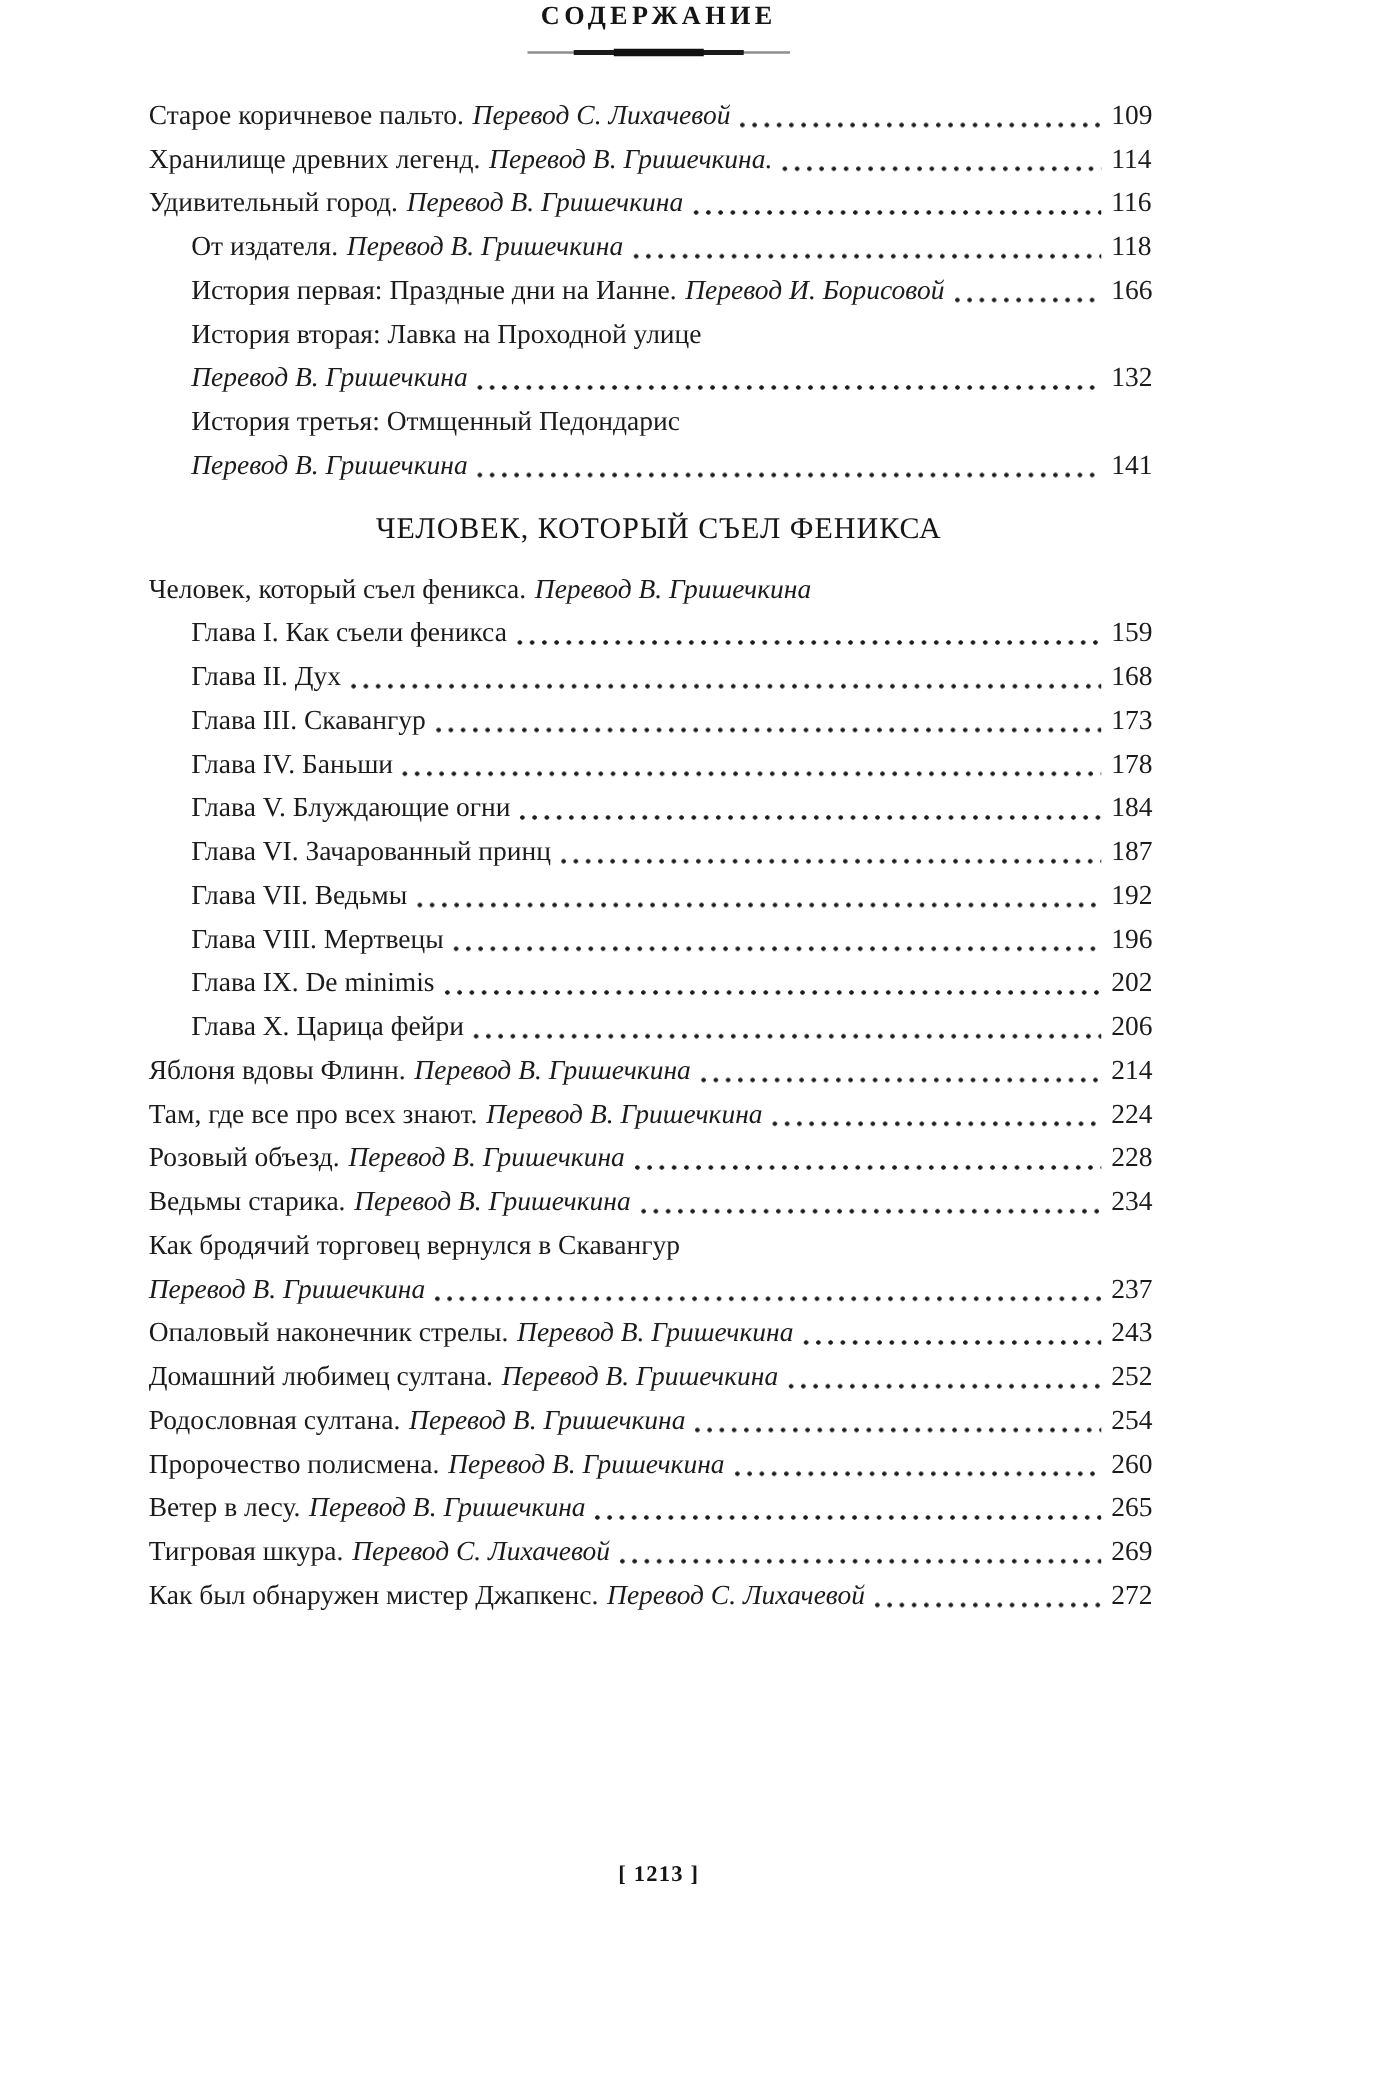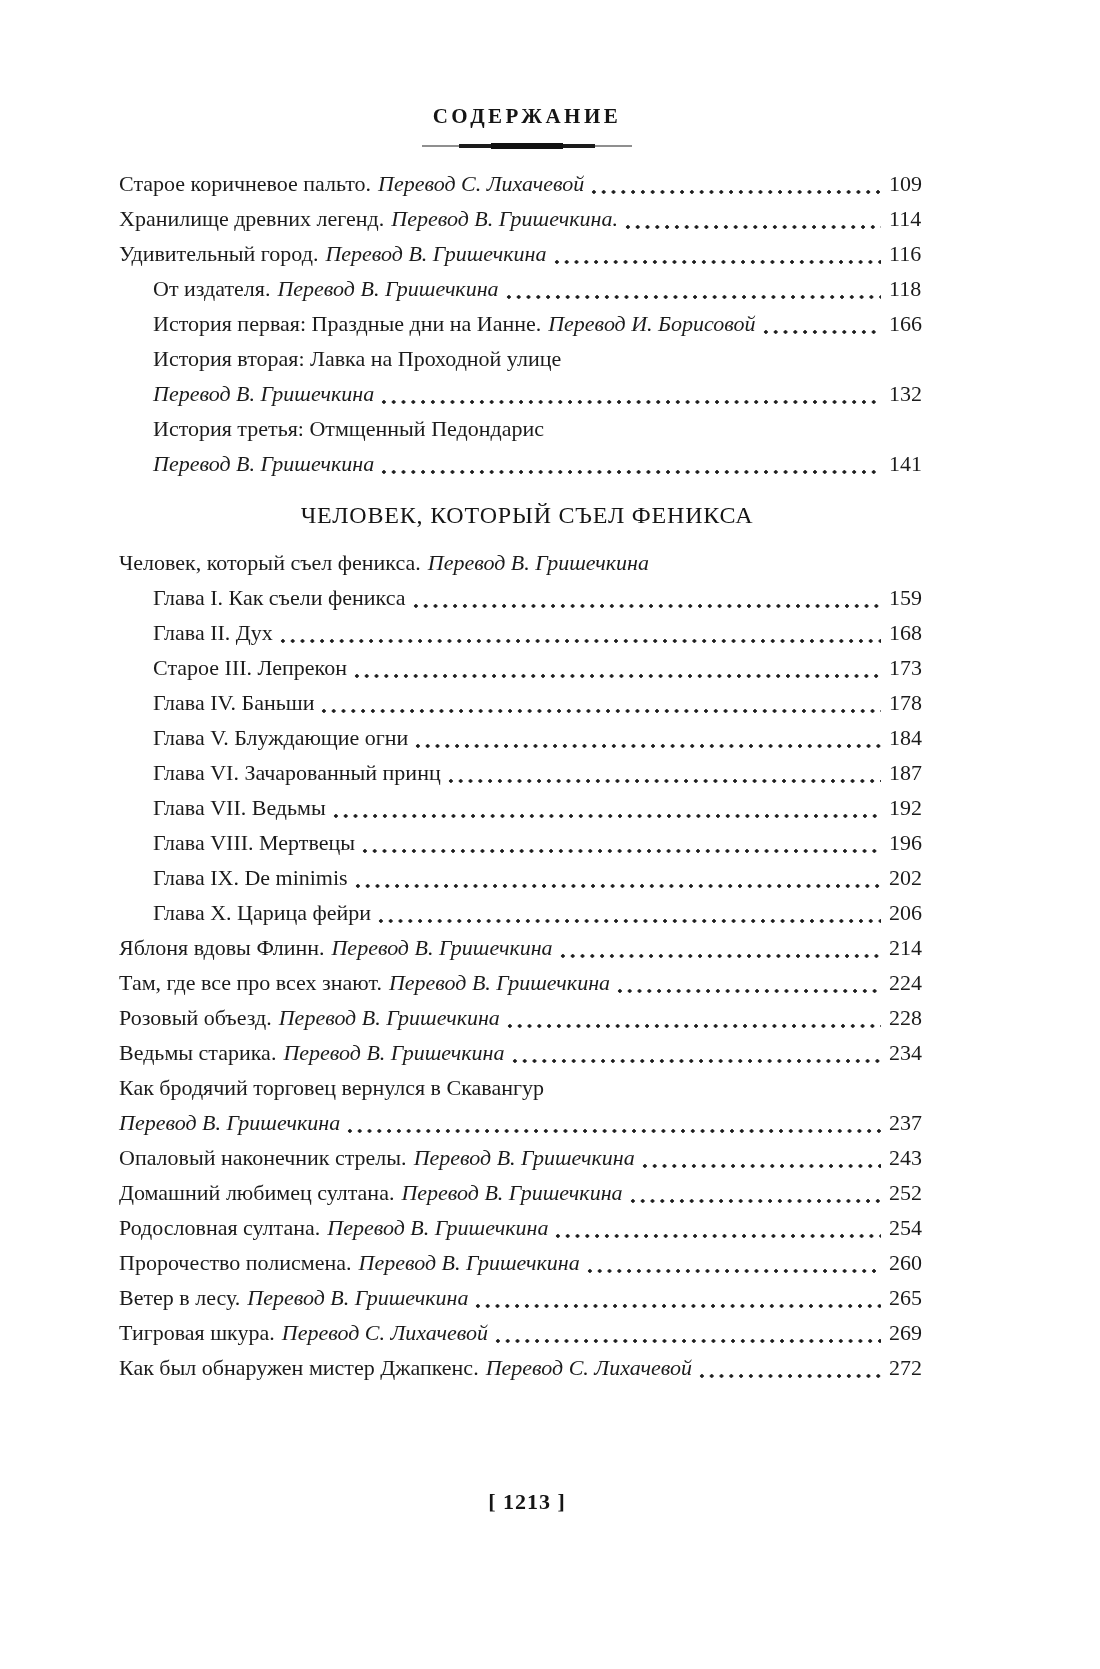--- a/index.html
+++ b/index.html
@@ -6,31 +6,31 @@
   .page {
     position:relative;
     width:1100px; height:1669px;
     background:#ffffff;
     color:#1b1b1b;
     font-family:"Liberation Serif","DejaVu Serif",serif;
     overflow:hidden;
   }
   .content { margin-left:119px; width:816px; }
   .page-title {
-    margin:0; padding-top:104px;
+    margin:0; 
     text-align:center;
     font-size:21px; font-weight:bold;
     letter-spacing:3.5px;
     color:#151515;
   }
   .divider { position:relative; width:210px; height:8px; margin:13px auto 0 auto; }
   .divider .d-thin   { position:absolute; left:0;    right:0;    top:3px; height:2px; background:#8f8f8f; }
   .divider .d-mid    { position:absolute; left:37px; right:37px; top:2px; height:4px; background:#1b1b1b; }
   .divider .d-center { position:absolute; left:69px; right:69px; top:1px; height:6px; background:#111111; }
-  .toc { margin-top:16px; font-size:22px;font-family:Liberation Serif, serif; }
+  .toc { margin-top:28px; font-size:22px;font-family:Liberation Serif, serif; }
   .row {
     display:flex; flex-wrap:nowrap;
     align-items:baseline;
     line-height:35px;
     white-space:nowrap;
   }
   .row.indent { padding-left:34px; }
   .row.heading {
     display:block;
     font-size:24px;
@@ -49,21 +49,21 @@
     background-image:radial-gradient(circle, #1c1c1c 1.5px, transparent 2px);
     background-size:9.8px 4px;
     background-repeat:repeat-x;
     background-position:left center;
   }
   .pg { flex:0 0 auto; width:46px; text-align:left; }
   .folio {
     position:absolute;
     left:119px; width:816px; top:1489px;
     text-align:center;
-    font-size:22px; font-weight:bold;
+    font-size:18px; font-weight:bold;
     letter-spacing:1px;
     color:#151515;
   }
 </style>
 </head>
 <body>
 
 <div class="page">
   <div class="content">
     <h1 class="page-title">СОДЕРЖАНИЕ</h1>
@@ -128,21 +128,21 @@
           <span class="t">Глава I. Как съели феникса</span>
           <span class="leader"></span>
           <span class="pg">159</span>
         </div>
         <div class="row indent">
           <span class="t">Глава II. Дух</span>
           <span class="leader"></span>
           <span class="pg">168</span>
         </div>
         <div class="row indent">
-          <span class="t">Старое III. Лепрекон</span>
+          <span class="t">Глава III. Скавангур</span>
           <span class="leader"></span>
           <span class="pg">173</span>
         </div>
         <div class="row indent">
           <span class="t">Глава IV. Баньши</span>
           <span class="leader"></span>
           <span class="pg">178</span>
         </div>
         <div class="row indent">
           <span class="t">Глава V. Блуждающие огни</span>

